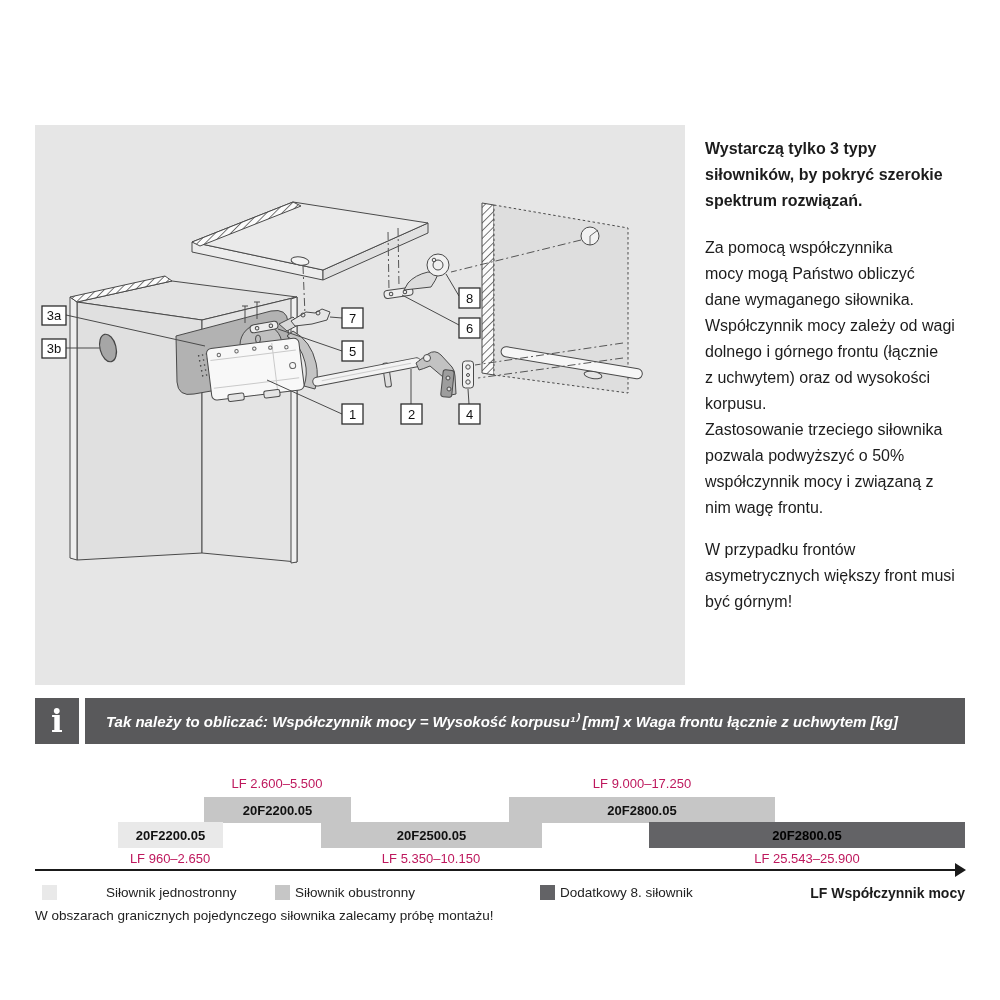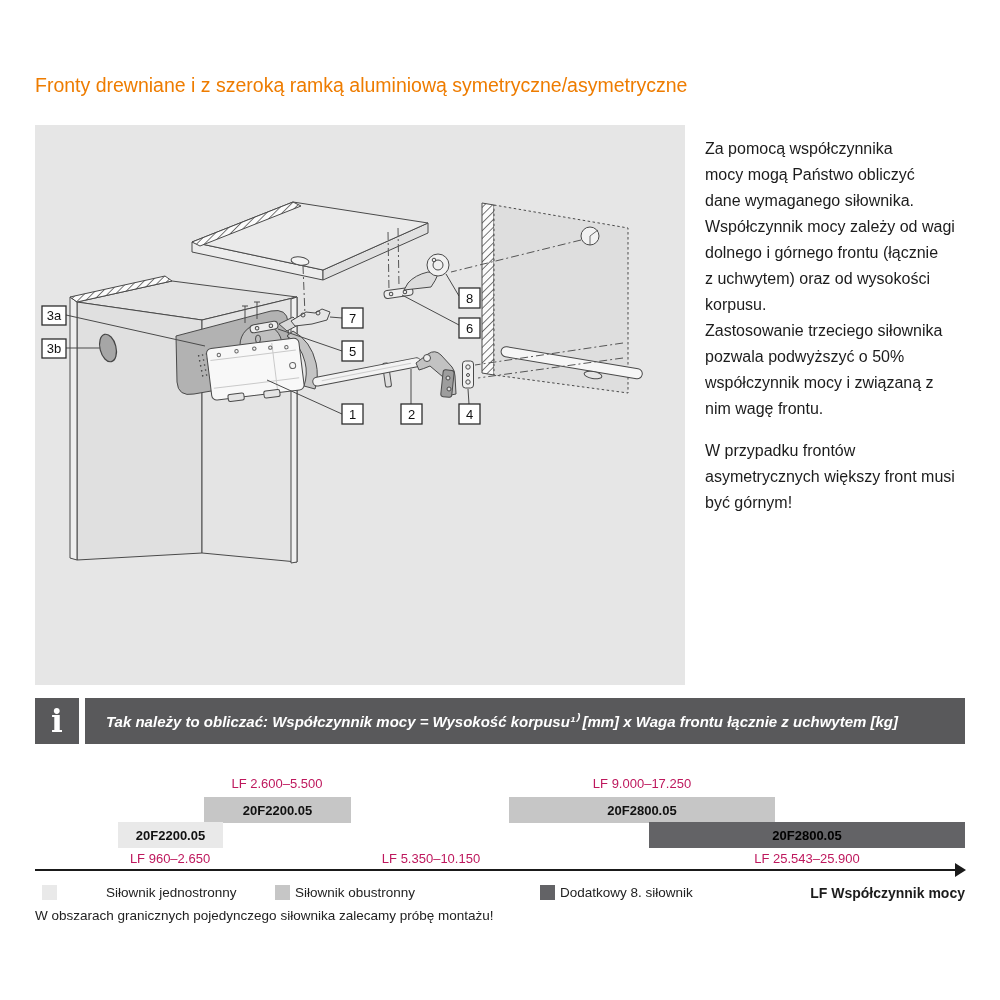--- a/index.html
+++ b/index.html
@@ -39,21 +39,20 @@
   #lg2s{left:275px;background:#c6c6c6;} #lg2l{left:295px;}
   #lg3s{left:540px;background:#636366;} #lg3l{left:560px;}
   #axis-name{position:absolute;right:35px;top:885px;font-size:14px;font-weight:bold;white-space:nowrap;}
   #footnote{position:absolute;left:35px;top:908px;font-size:13.5px;color:#222;white-space:nowrap;}
 </style>
 </head>
 <body>
 
 <div id="page">
 
-  <div id="title">Fronty drewniane i z szeroką ramką aluminiową symetryczne/asymetryczne</div>
 
   <div id="diagram">
     <svg width="650" height="560" viewBox="0 0 650 560">
       <defs>
         <pattern id="hatch" width="5.5" height="5.5" patternUnits="userSpaceOnUse" patternTransform="rotate(45)">
           <rect width="5.5" height="5.5" fill="#fbfbfb"></rect>
           <line x1="0" y1="0" x2="0" y2="5.5" stroke="#4b4b4b" stroke-width="1.5"></line>
         </pattern>
       </defs>
 
@@ -233,20 +232,23 @@
         </g>
         <g>
           <rect x="424" y="163" width="21" height="20" fill="#ffffff" stroke="#2e2e2e" stroke-width="1.3"></rect>
           <text x="434.5" y="178">8</text>
         </g>
       </g>
     </svg>
   </div>
 
   <div id="sidebar">
+    <div class="sb-h">Wystarczą tylko 3 typy
+siłowników, by pokryć szerokie
+spektrum rozwiązań.</div>
     <div class="sb-p">Za pomocą współczynnika
 mocy mogą Państwo obliczyć
 dane wymaganego siłownika.
 Współczynnik mocy zależy od wagi
 dolnego i górnego frontu (łącznie
 z uchwytem) oraz od wysokości
 korpusu.
 Zastosowanie trzeciego siłownika
 pozwala podwyższyć o 50%
 współczynnik mocy i związaną z
@@ -260,20 +262,21 @@
     <div class="isq">i</div>
     <div class="ibar">Tak należy to obliczać: Współczynnik mocy = Wysokość korpusu¹⁾ [mm] x Waga frontu łącznie z uchwytem [kg]</div>
   </div>
 
   <div class="rlabel" style="left:277px;top:776px">LF 2.600–5.500</div>
   <div class="rlabel" style="left:642px;top:776px">LF 9.000–17.250</div>
 
   <div id="bu1" class="bar">20F2200.05</div>
   <div id="bu2" class="bar">20F2800.05</div>
   <div id="bl1" class="bar">20F2200.05</div>
+  <div id="bl2" class="bar">20F2500.05</div>
   <div id="bl3" class="bar" style="color:#000">20F2800.05</div>
 
   <div class="rlabel" style="left:170px;top:851px">LF 960–2.650</div>
   <div class="rlabel" style="left:431px;top:851px">LF 5.350–10.150</div>
   <div class="rlabel" style="left:807px;top:851px">LF 25.543–25.900</div>
 
   <div id="axis"></div>
   <div id="axis-arrow"></div>
 
   <div id="lg1s" class="lg-sq"></div>

